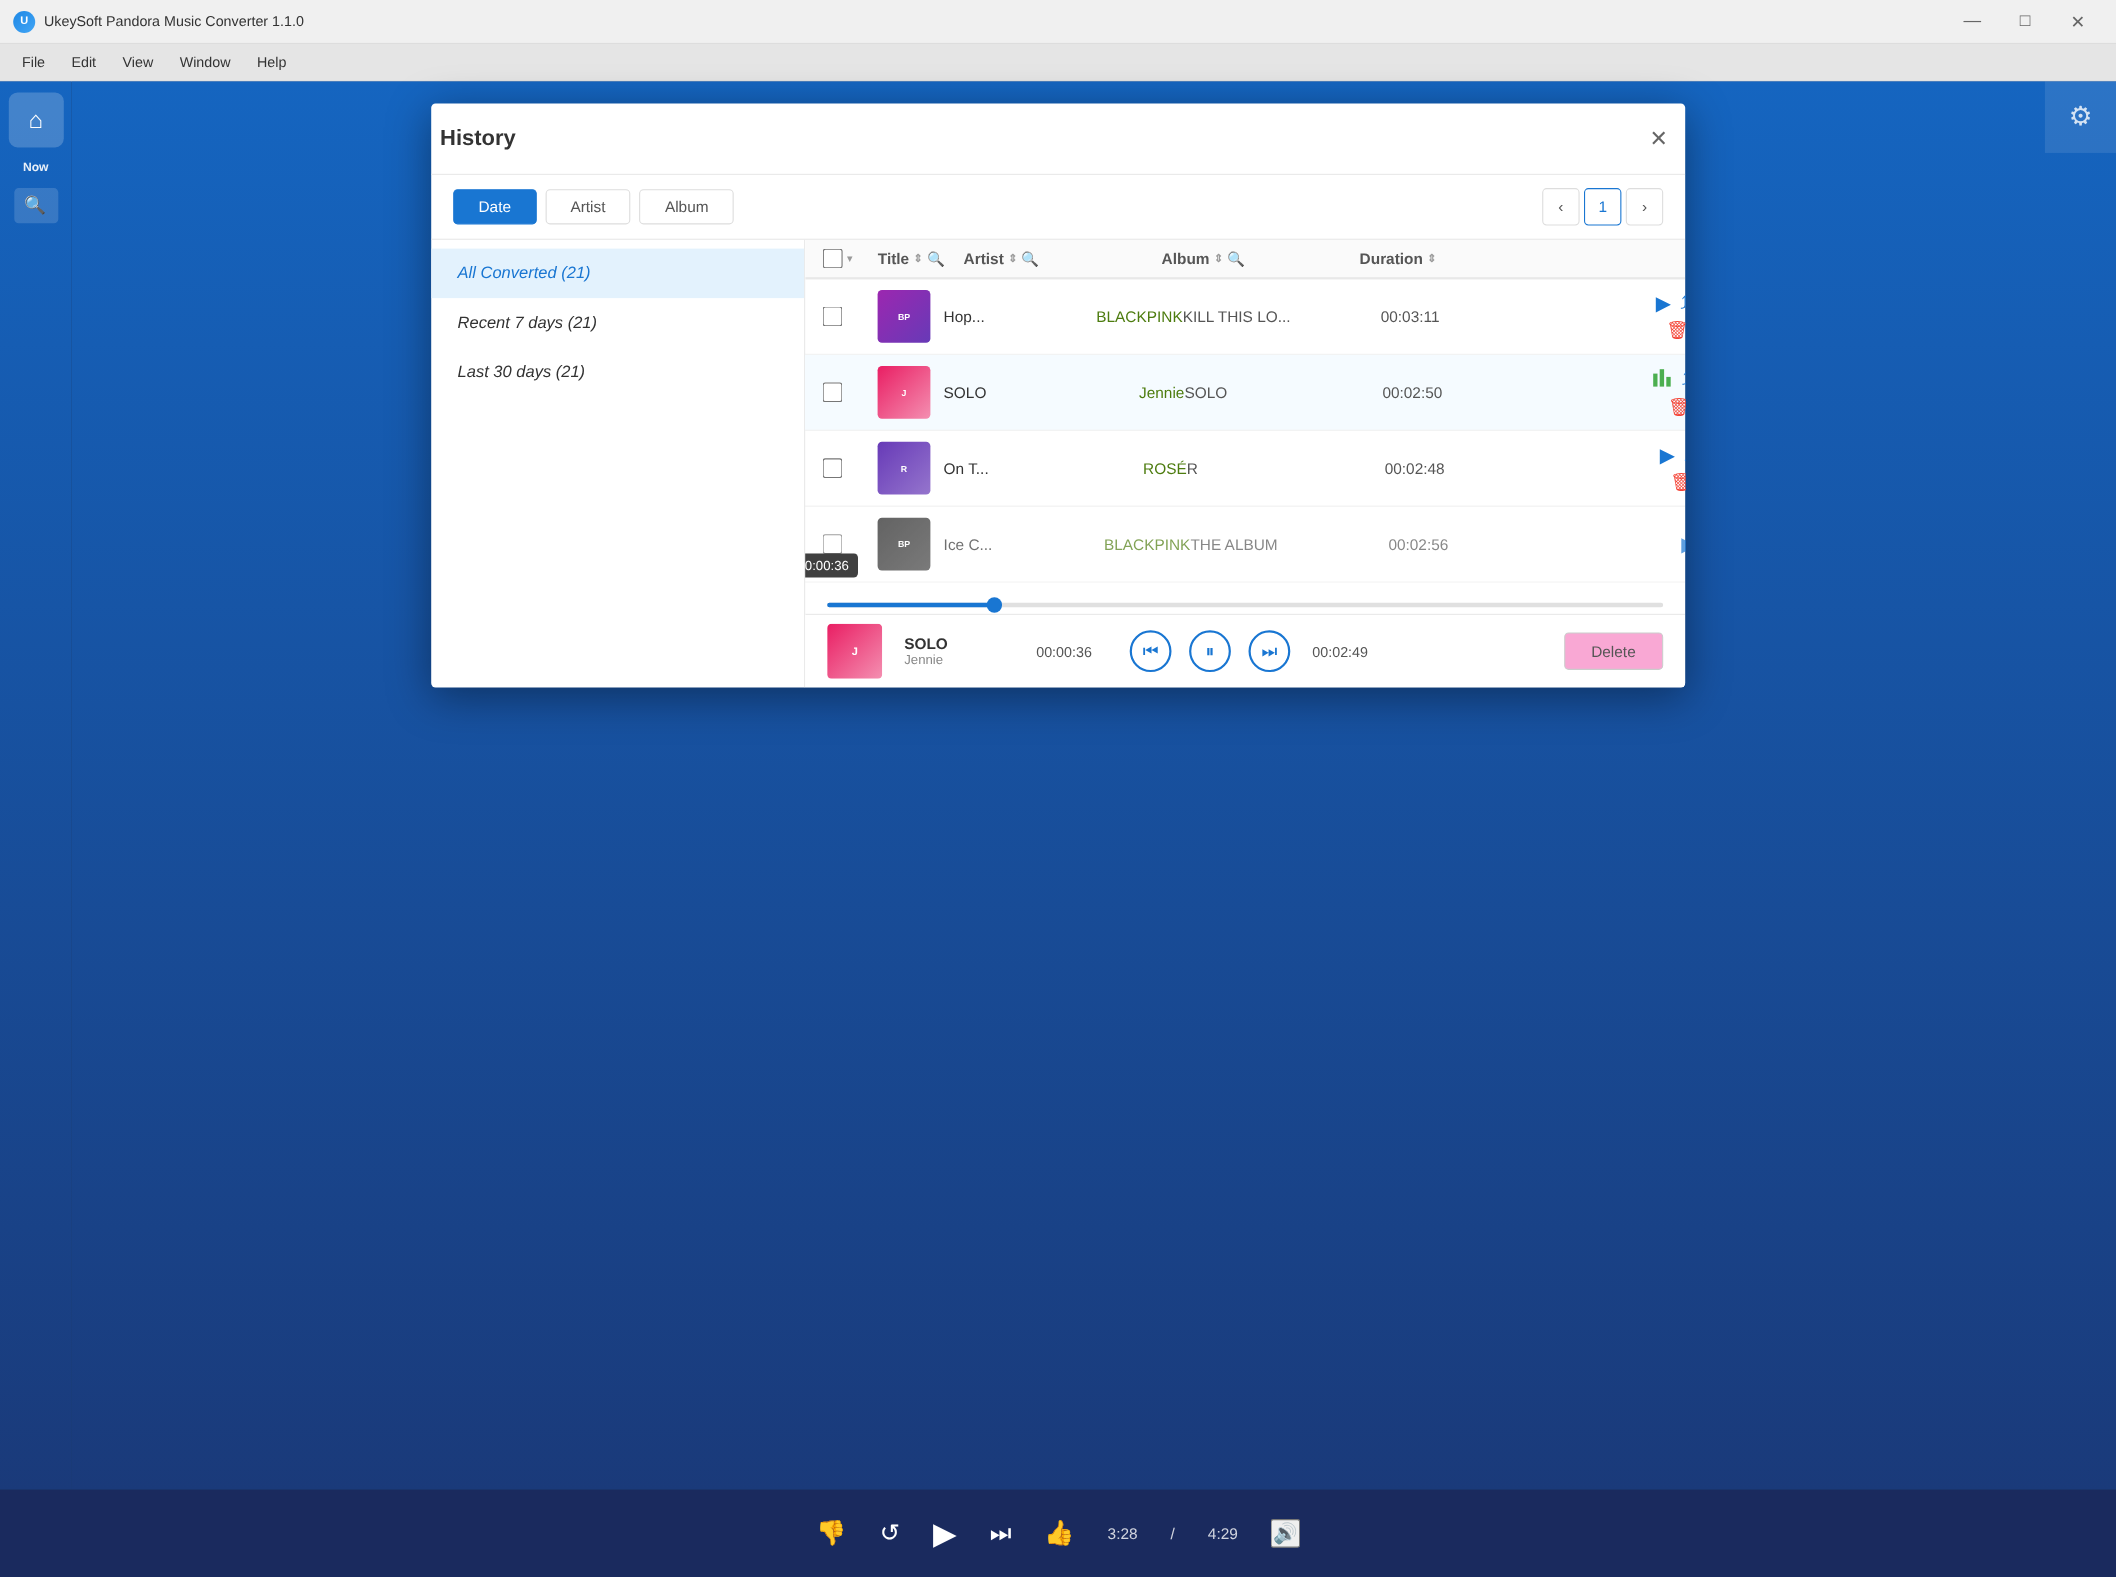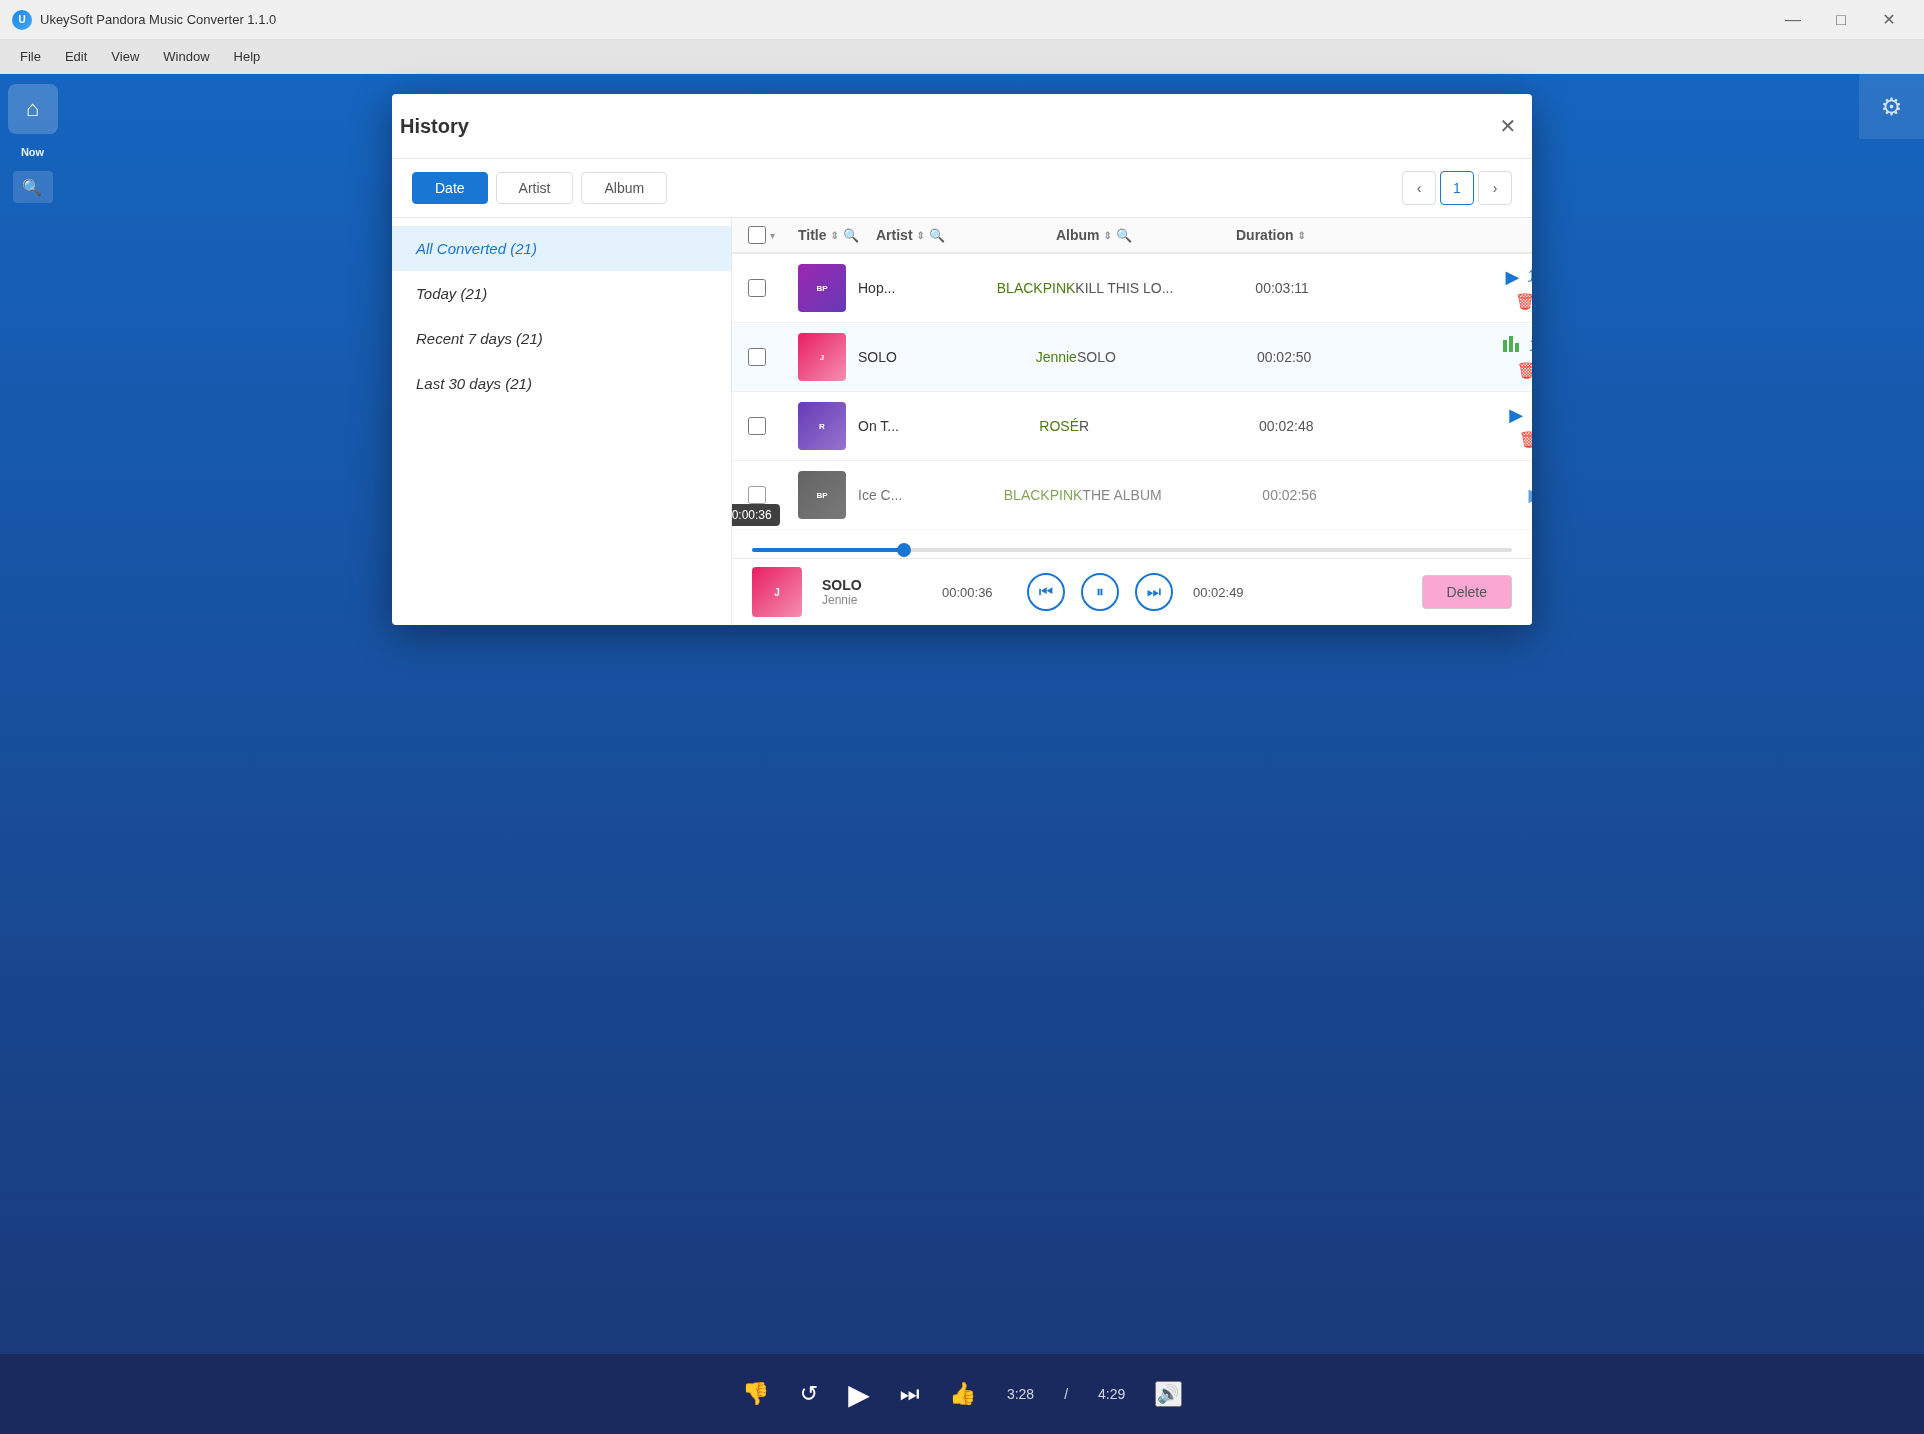--- a/index.html
+++ b/index.html
@@ -511,21 +511,20 @@
         <button class="page-btn">‹</button>
         <button class="page-btn active">1</button>
         <button class="page-btn">›</button>
       </div>
     </div>
 
     <div class="modal-body">
 
       <div class="history-nav">
         <div class="history-nav-item active">All Converted (21)</div>
-        <div class="history-nav-item">Today (21)</div>
         <div class="history-nav-item">Recent 7 days (21)</div>
         <div class="history-nav-item">Last 30 days (21)</div>
       </div>
 
       <div class="track-list-area">
 
         <div class="track-header">
           <div class="checkbox-container">
             <input type="checkbox" class="track-checkbox" style="">
             <span style="font-size:10px;color:#999">▾</span>

